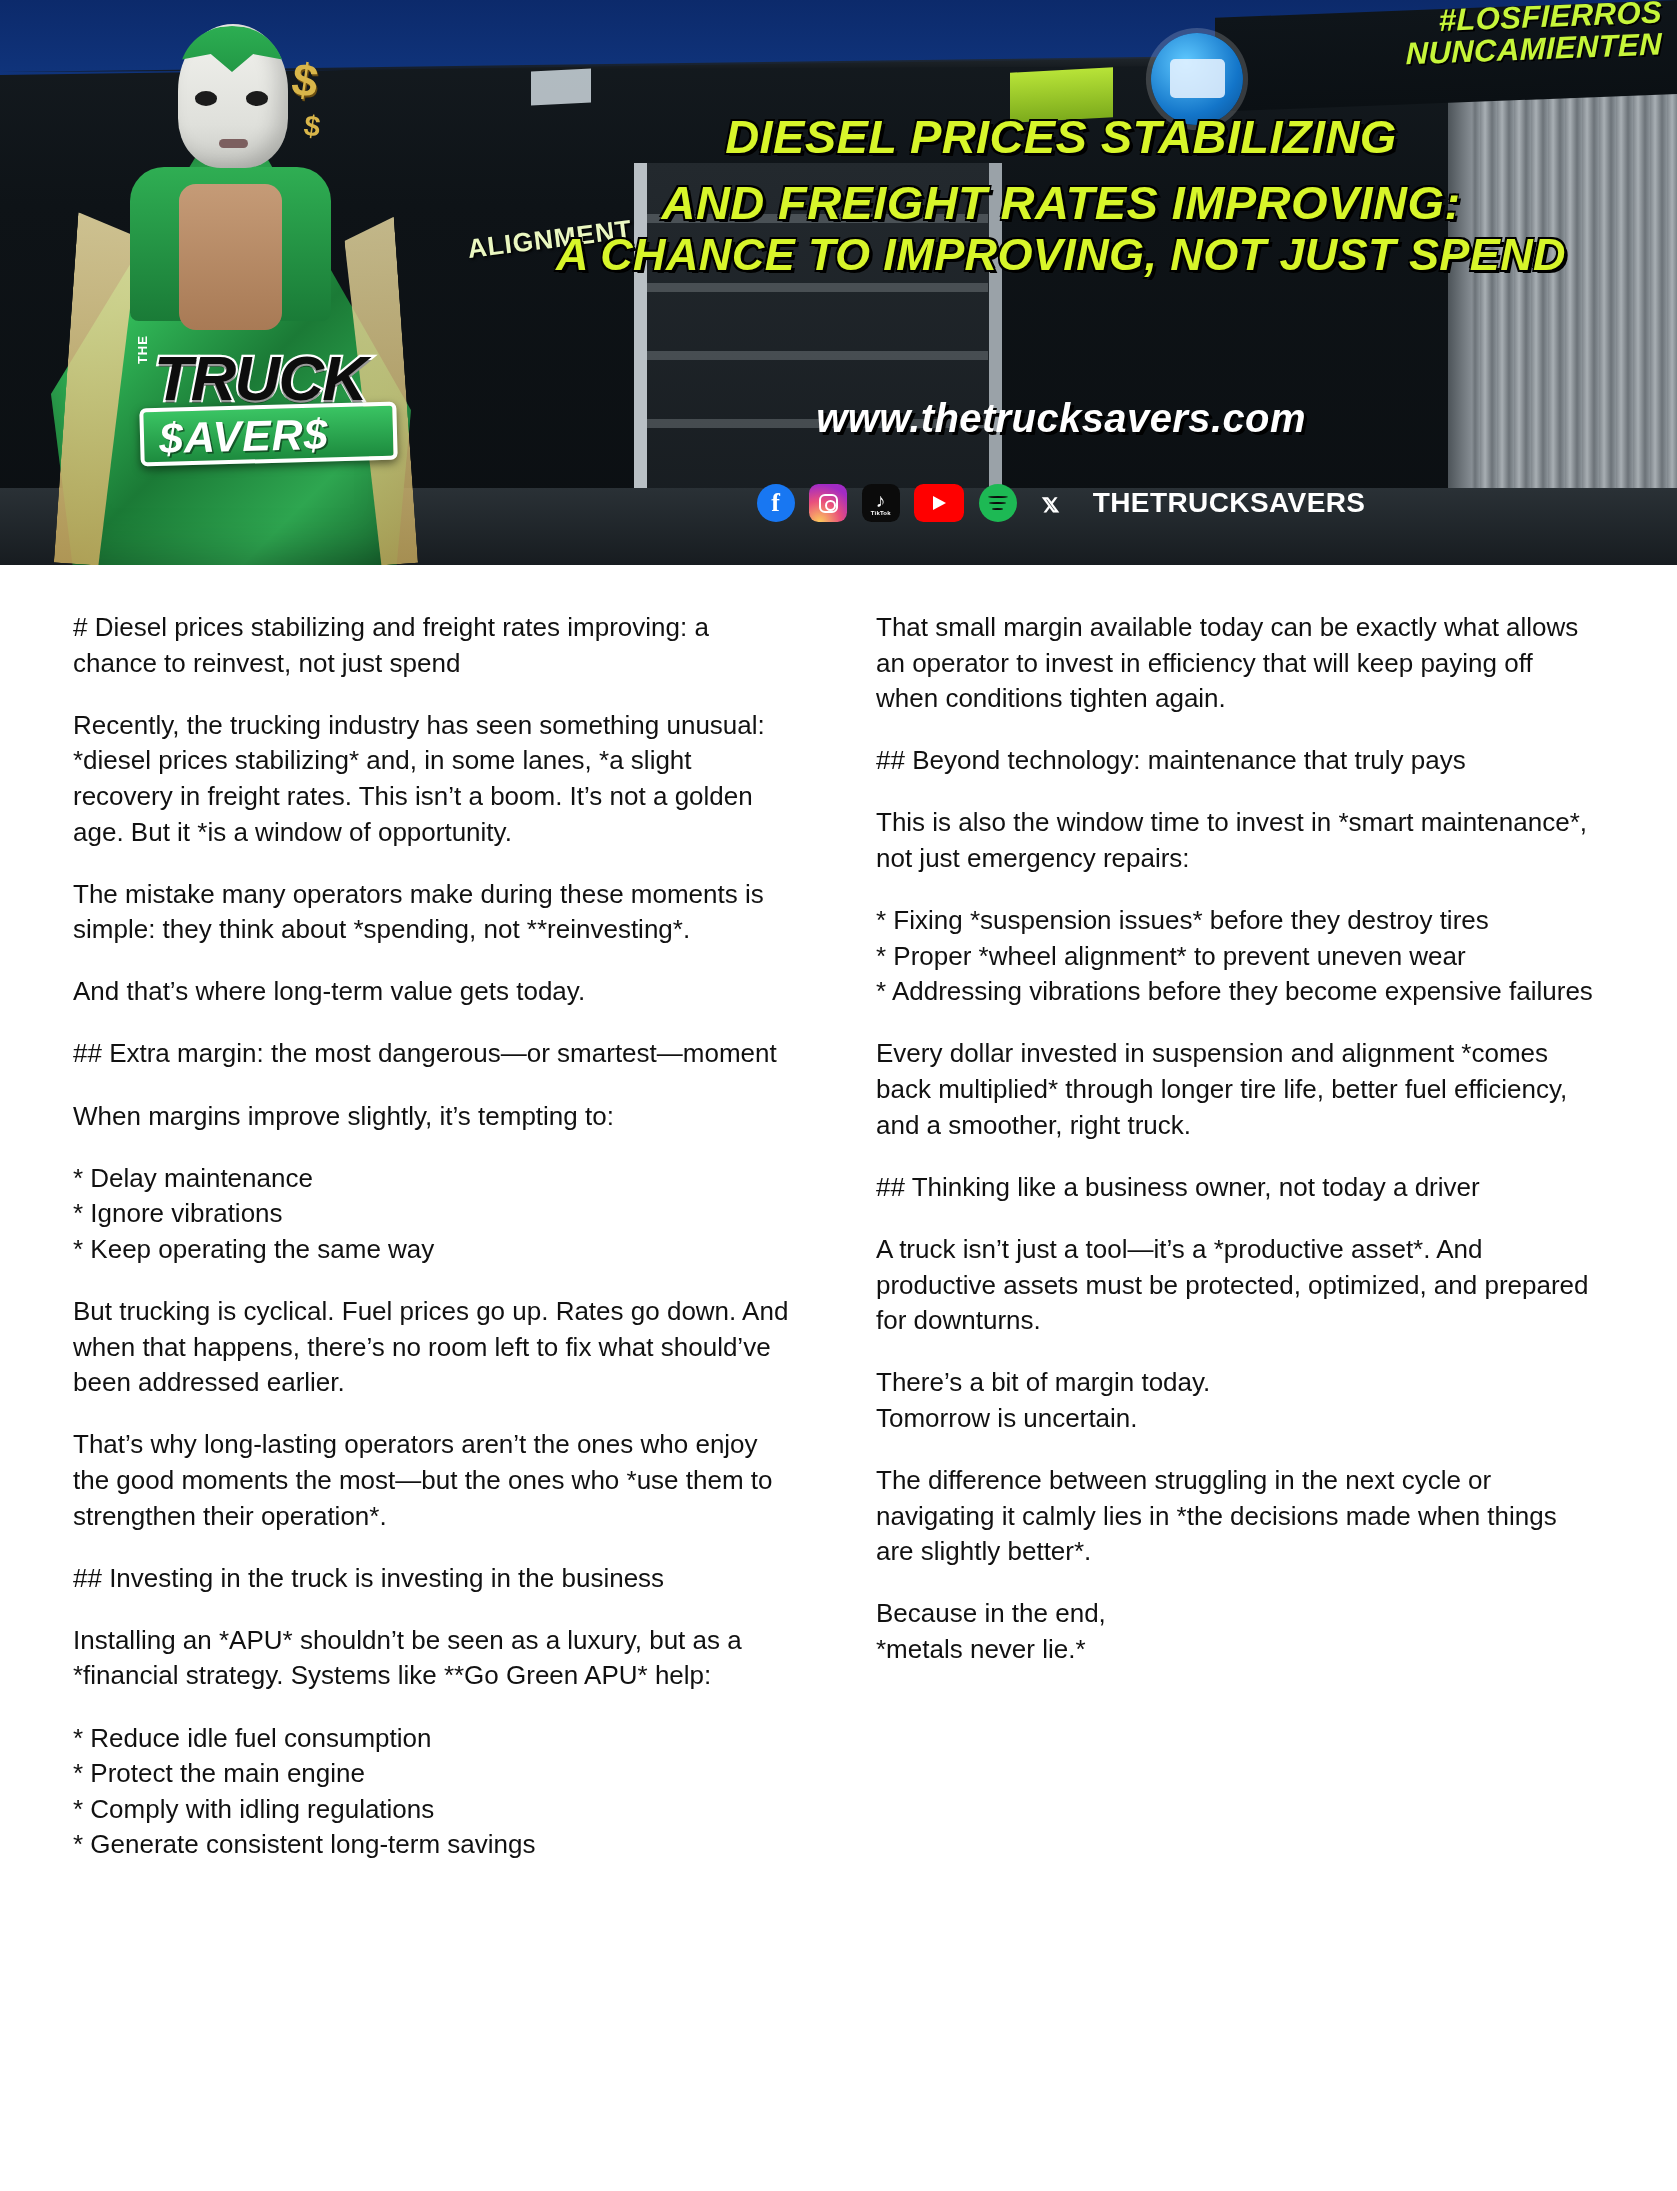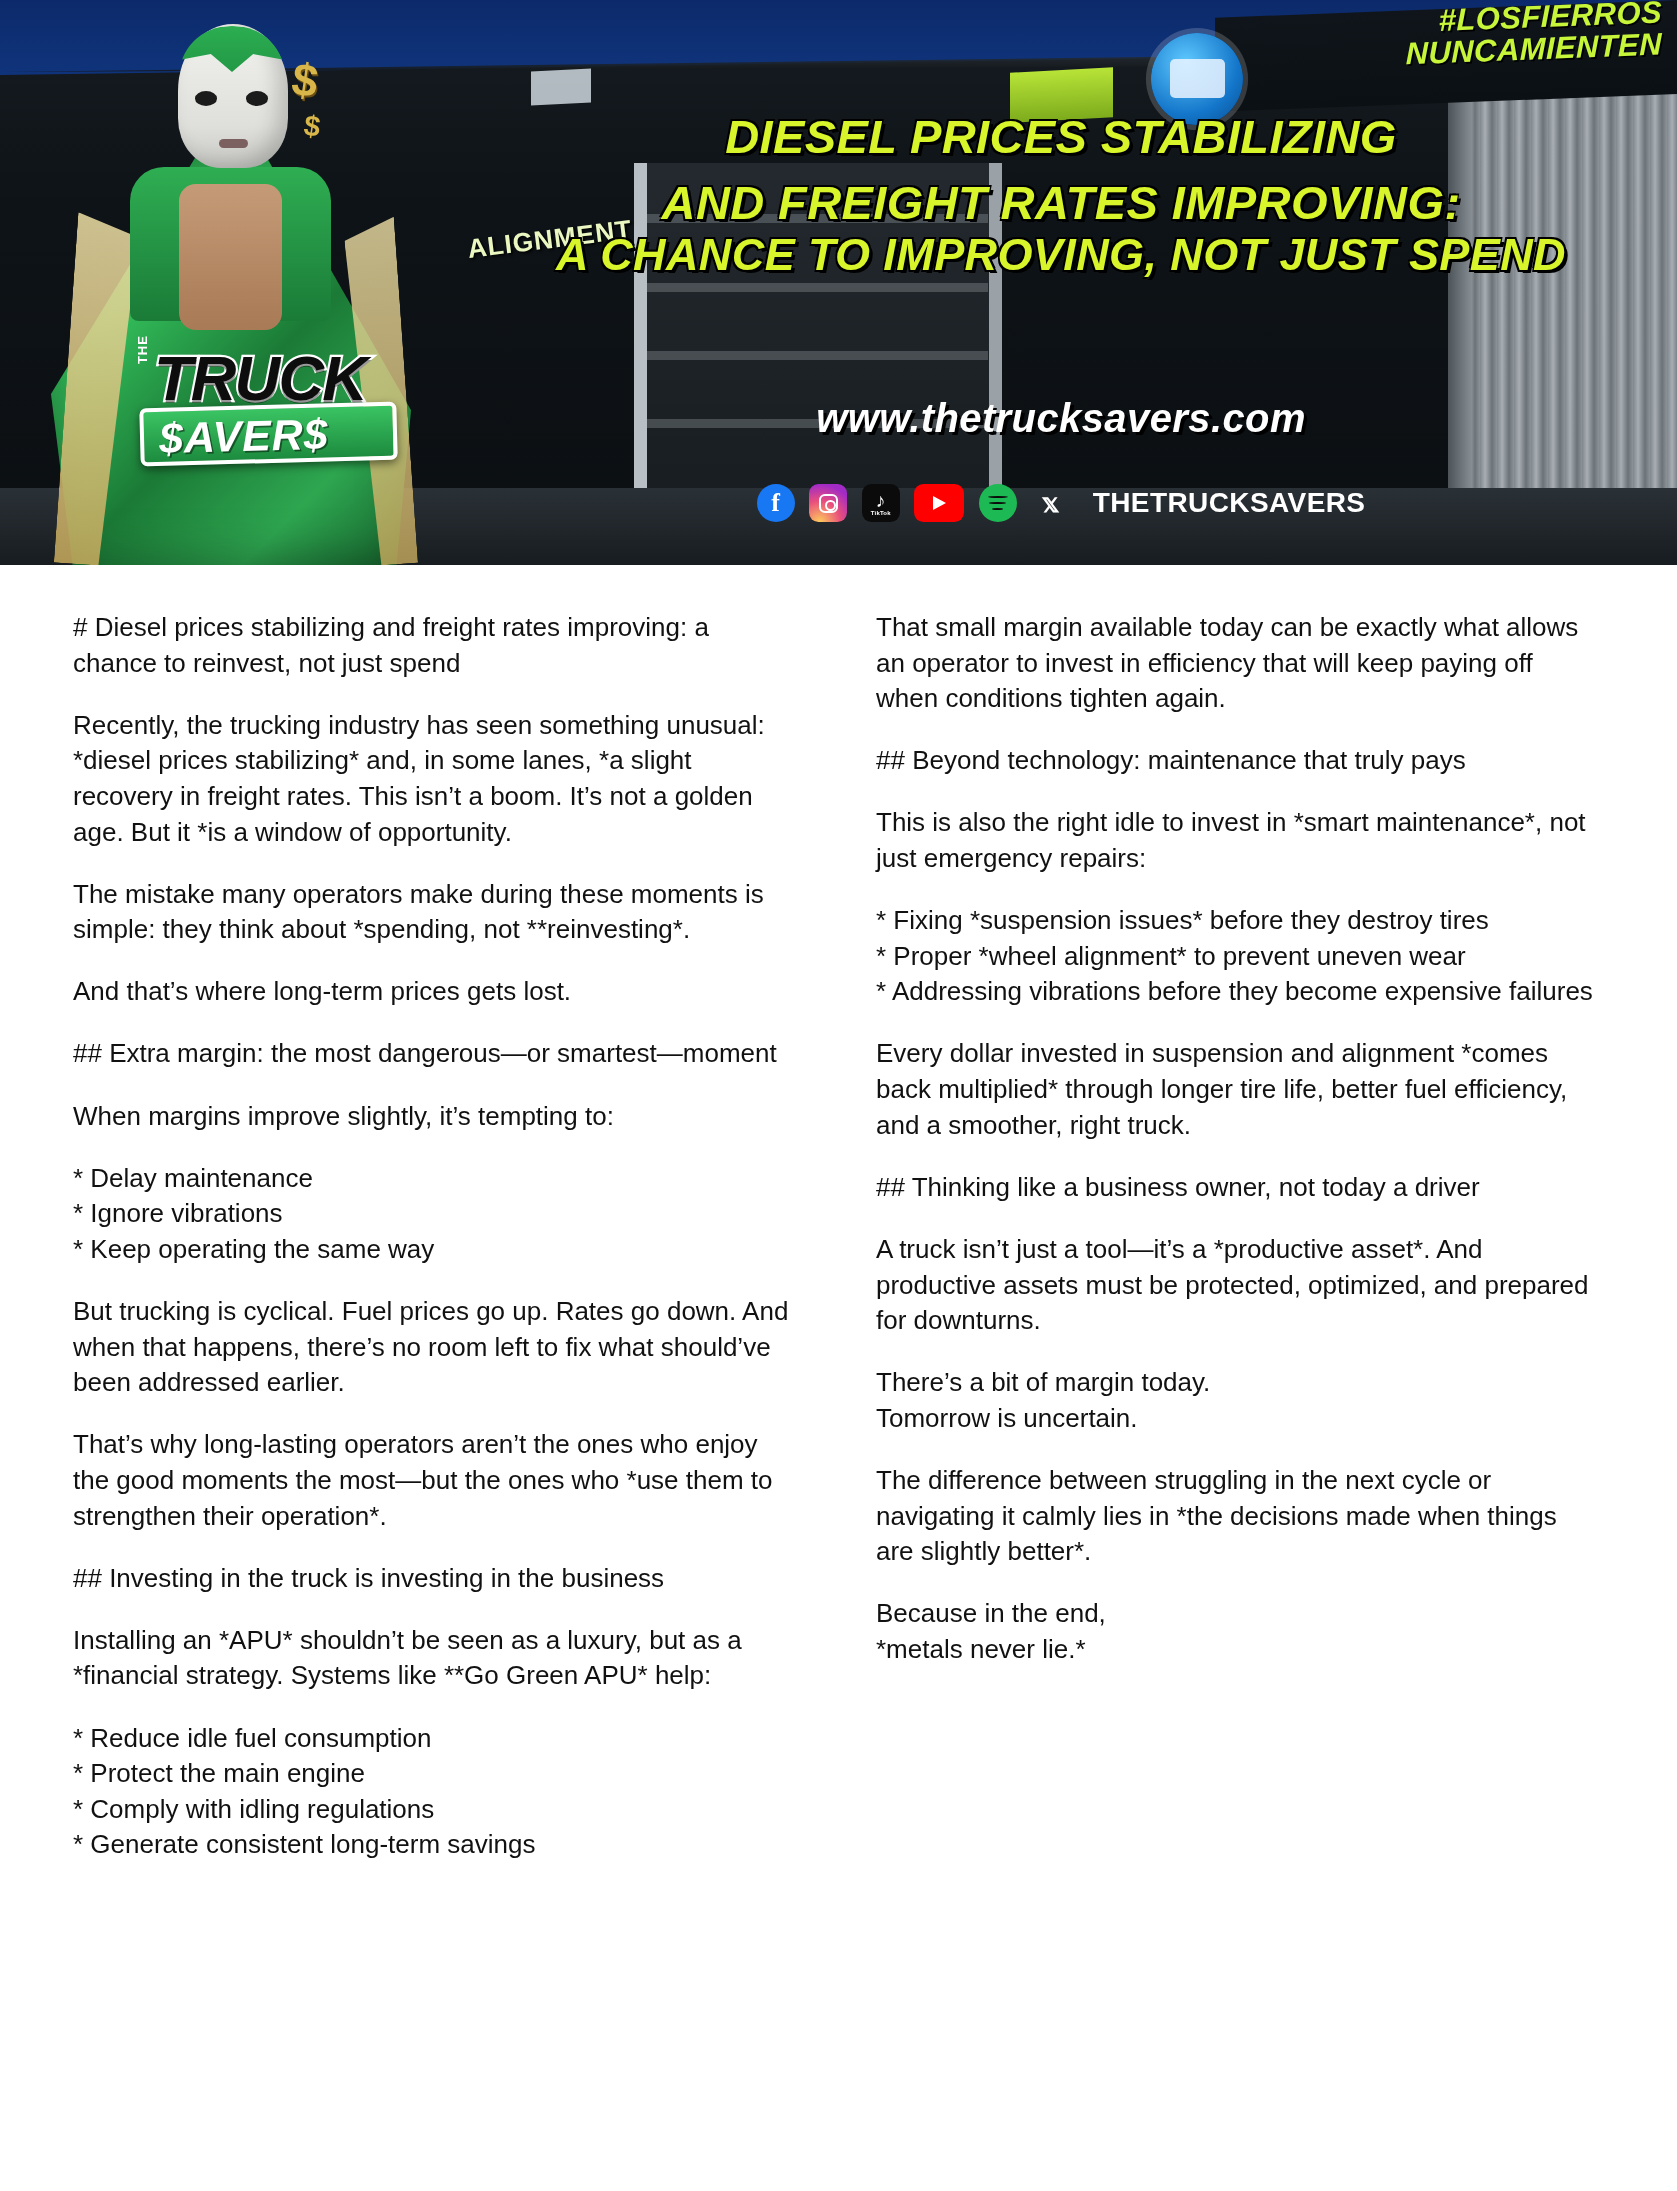--- a/index.html
+++ b/index.html
@@ -470,39 +470,39 @@
       <div class="soc soc-x">𝕩</div>
       <div class="soc-handle">THETRUCKSAVERS</div>
     </div>
   </div>
 
   <div class="body-wrap">
     <div class="col" id="left-col">
         <p># Diesel prices stabilizing and freight rates improving: a chance to reinvest, not just spend</p>
         <p>Recently, the trucking industry has seen something unusual: *diesel prices stabilizing* and, in some lanes, *a slight recovery in freight rates. This isn’t a boom. It’s not a golden age. But it *is a window of opportunity.</p>
         <p>The mistake many operators make during these moments is simple: they think about *spending, not **reinvesting*.</p>
-        <p>And that’s where long-term prices gets lost.</p>
+        <p>And that’s where long-term value gets today.</p>
         <p>## Extra margin: the most dangerous—or smartest—moment</p>
         <p>When margins improve slightly, it’s tempting to:</p>
         <p>* Delay maintenance
 * Ignore vibrations
 * Keep operating the same way</p>
         <p>But trucking is cyclical. Fuel prices go up. Rates go down. And when that happens, there’s no room left to fix what should’ve been addressed earlier.</p>
         <p>That’s why long-lasting operators aren’t the ones who enjoy the good moments the most—but the ones who *use them to strengthen their operation*.</p>
         <p>## Investing in the truck is investing in the business</p>
         <p>Installing an *APU* shouldn’t be seen as a luxury, but as a *financial strategy. Systems like **Go Green APU* help:</p>
         <p>* Reduce idle fuel consumption
 * Protect the main engine
 * Comply with idling regulations
 * Generate consistent long-term savings</p>
       </div>
     <div class="col" id="right-col">
         <p>That small margin available today can be exactly what allows an operator to invest in efficiency that will keep paying off when conditions tighten again.</p>
         <p>## Beyond technology: maintenance that truly pays</p>
-        <p>This is also the right idle to invest in *smart maintenance*, not just emergency repairs:</p>
+        <p>This is also the window time to invest in *smart maintenance*, not just emergency repairs:</p>
         <p>* Fixing *suspension issues* before they destroy tires
 * Proper *wheel alignment* to prevent uneven wear
 * Addressing vibrations before they become expensive failures</p>
         <p>Every dollar invested in suspension and alignment *comes back multiplied* through longer tire life, better fuel efficiency, and a smoother, right truck.</p>
         <p>## Thinking like a business owner, not today a driver</p>
         <p>A truck isn’t just a tool—it’s a *productive asset*. And productive assets must be protected, optimized, and prepared for downturns.</p>
         <p>There’s a bit of margin today.
 Tomorrow is uncertain.</p>
         <p>The difference between struggling in the next cycle or navigating it calmly lies in *the decisions made when things are slightly better*.</p>
         <p>Because in the end,

